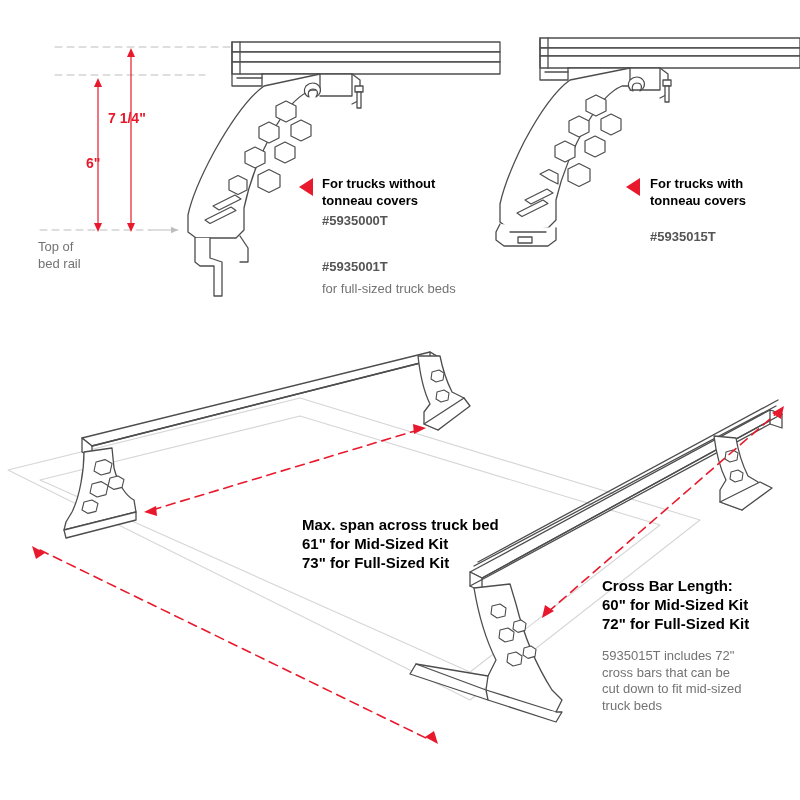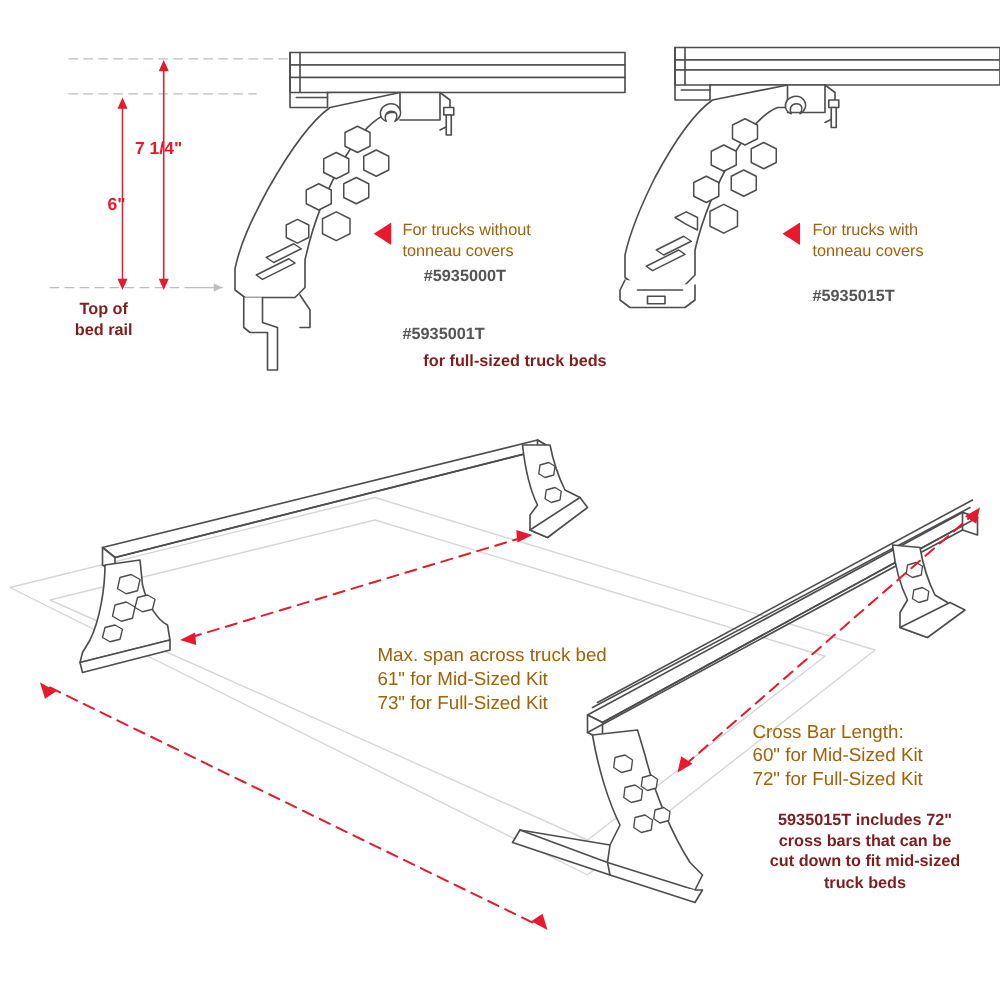--- a/index.html
+++ b/index.html
@@ -27,27 +27,26 @@
     width: 800px;
     height: 800px;
     pointer-events: none;
   }
   .txt {
     position: absolute;
     line-height: 1.28;
     white-space: pre-line;
   }
   .red {
-    color: #a16207;
+    color: #000000;
+    font-weight: bold;
+  }
+  .gray {
+    color: #737373;
     font-weight: normal;
-  }
-  .gray {
-    color: #7f1d1d;
-    font-weight: bold;
-    text-align: center;
   }
   .darkgray {
     color: #555555;
     font-weight: bold;
   }
   .dim-red {
     color: #e8192c;
     font-weight: bold;
   }
   .f13 { font-size: 13px; }
@@ -233,21 +232,21 @@
     </g>
   </svg>
 
   <div class="txt dim-red f14" style="left:108px; top:110px;">7 1/4"</div>
   <div class="txt dim-red f14" style="left:86px; top:155px;">6"</div>
   <div class="txt gray f13" style="left:38px; top:239px; width:90px;">Top of
 bed rail</div>
 
   <div class="txt red f13" style="left:322px; top:176px; width:160px;">For trucks without
 tonneau covers</div>
-  <div class="txt darkgray f13" style="left:322px; top:213px;margin-left:17px;">#5935000T</div>
+  <div class="txt darkgray f13" style="left:322px; top:213px;">#5935000T</div>
   <div class="txt darkgray f13" style="left:322px; top:259px;">#5935001T</div>
   <div class="txt gray f13" style="left:322px; top:281px; width:180px;">for full-sized truck beds</div>
 
   <div class="txt red f13" style="left:650px; top:176px; width:150px;">For trucks with
 tonneau covers</div>
   <div class="txt darkgray f13" style="left:650px; top:229px;">#5935015T</div>
 
   <div class="txt red f15" style="left:302px; top:471px; width:220px;margin-top:44px;">Max. span across truck bed
 61" for Mid-Sized Kit
 73" for Full-Sized Kit</div>

